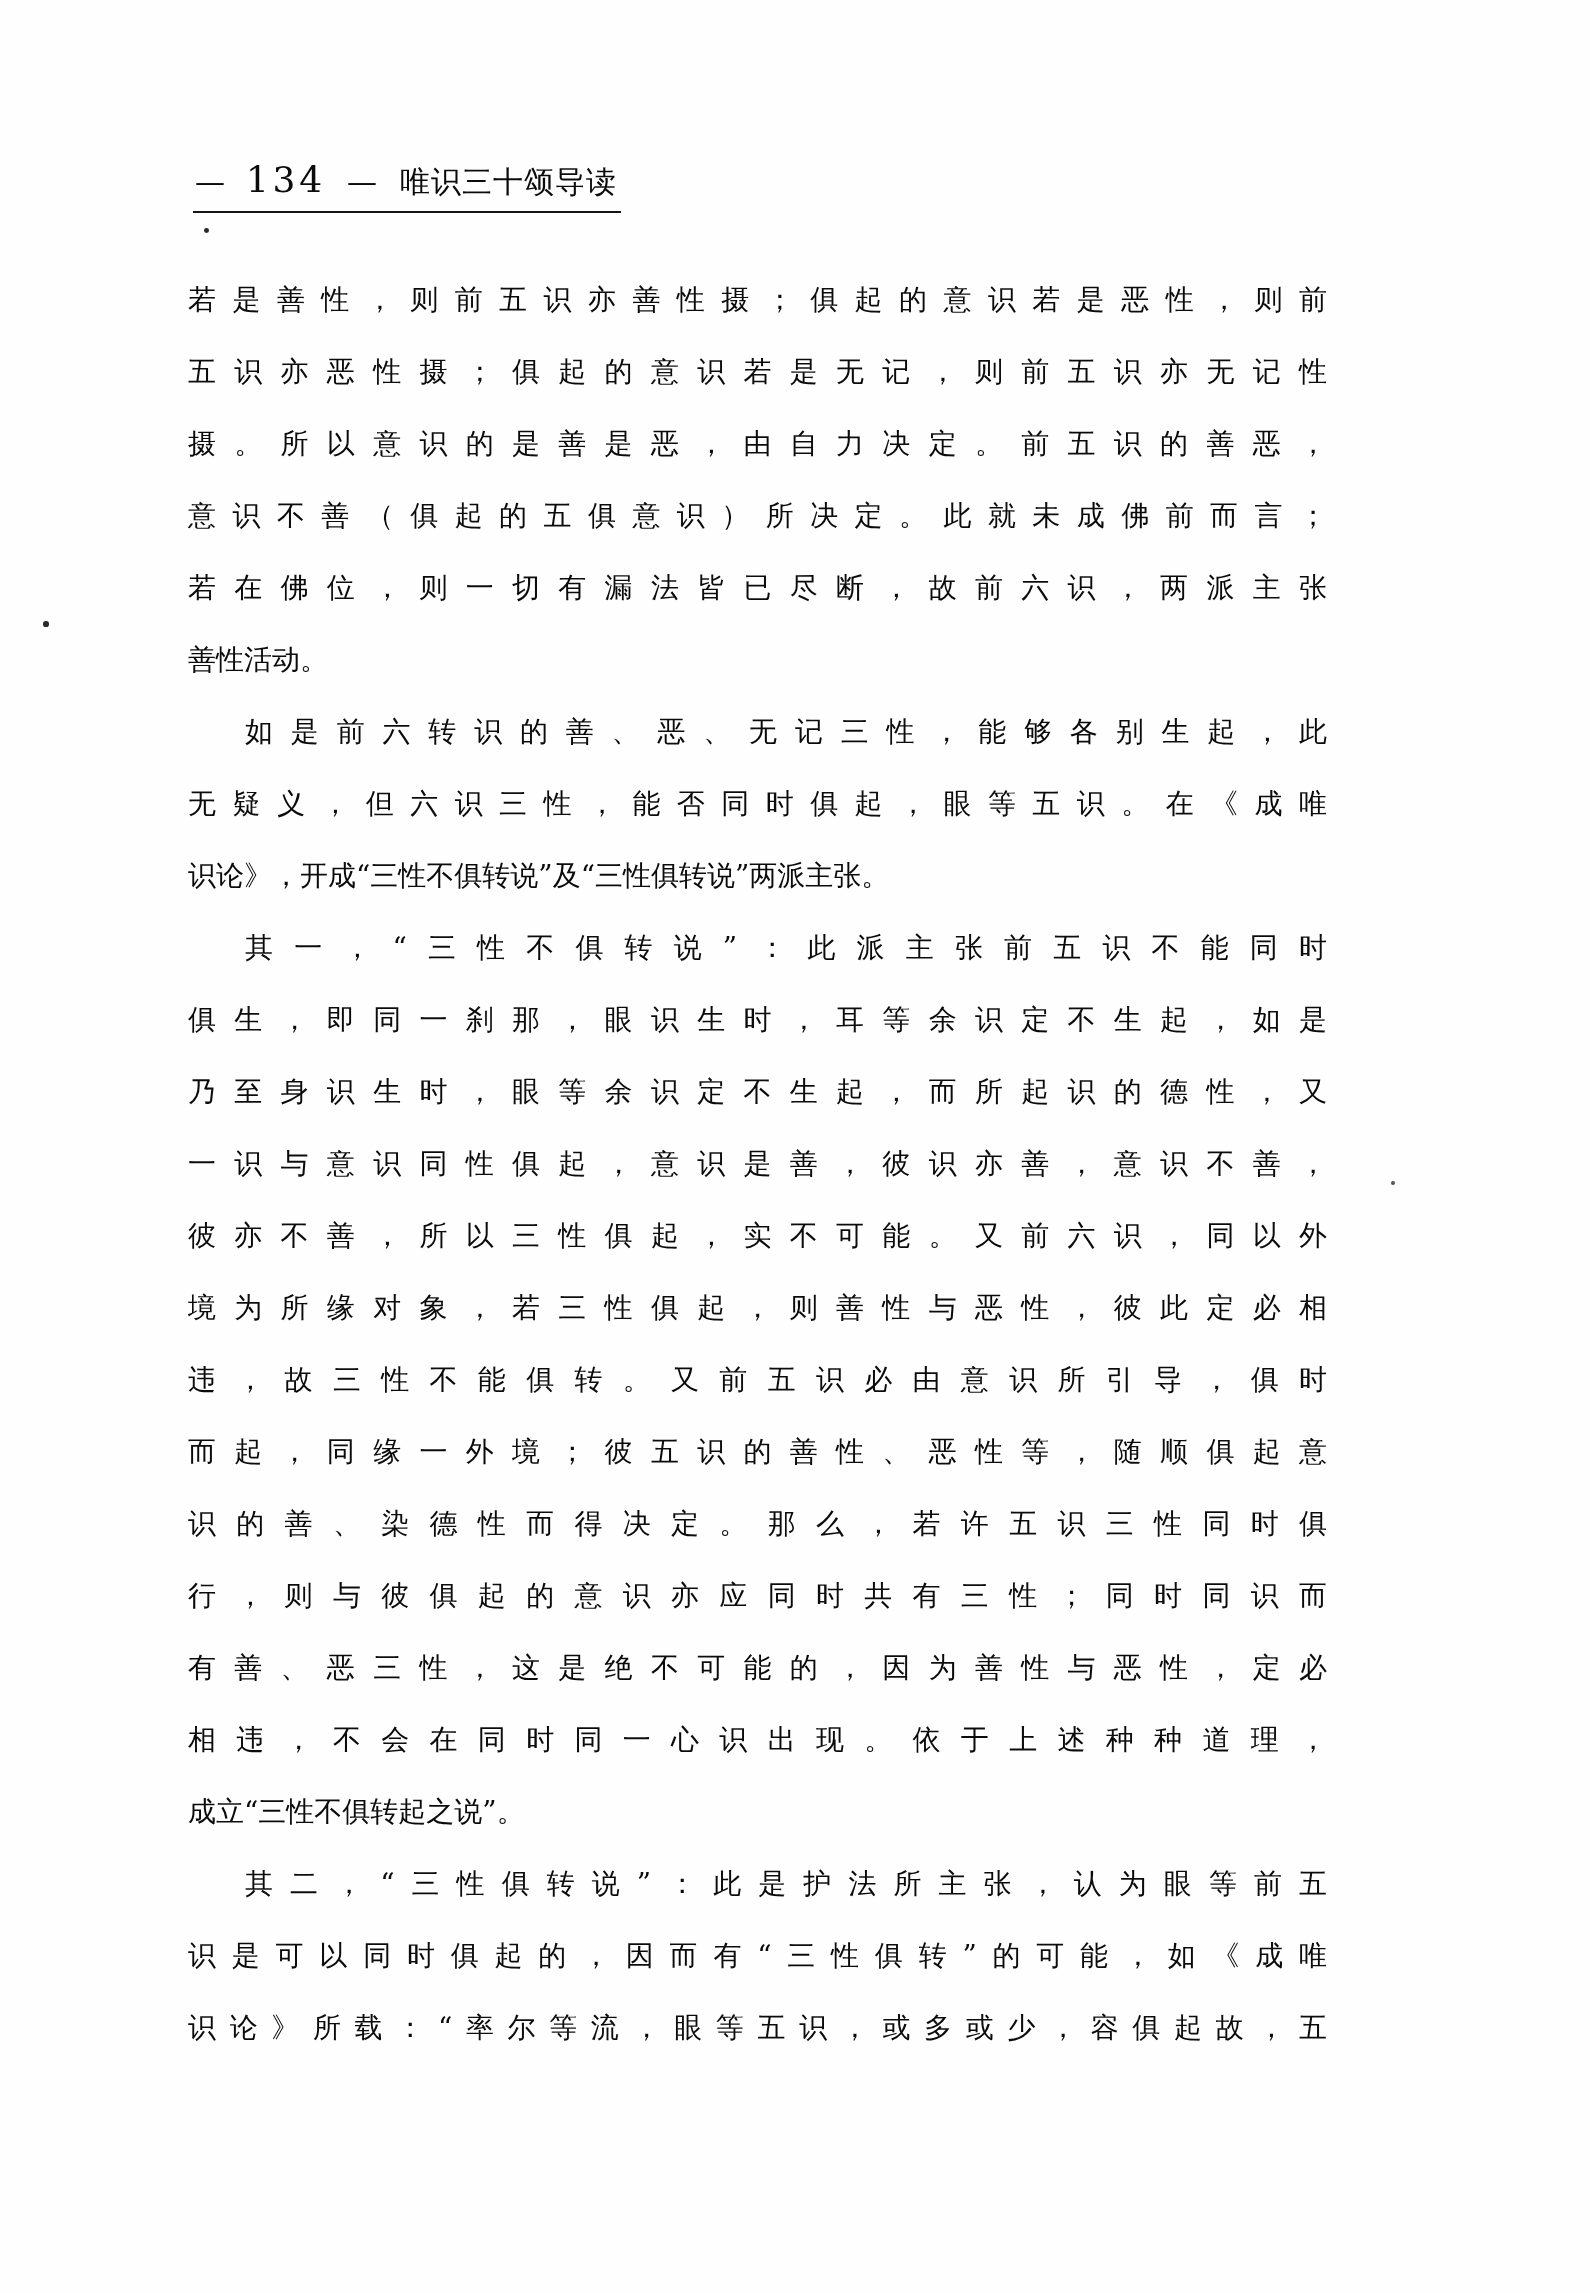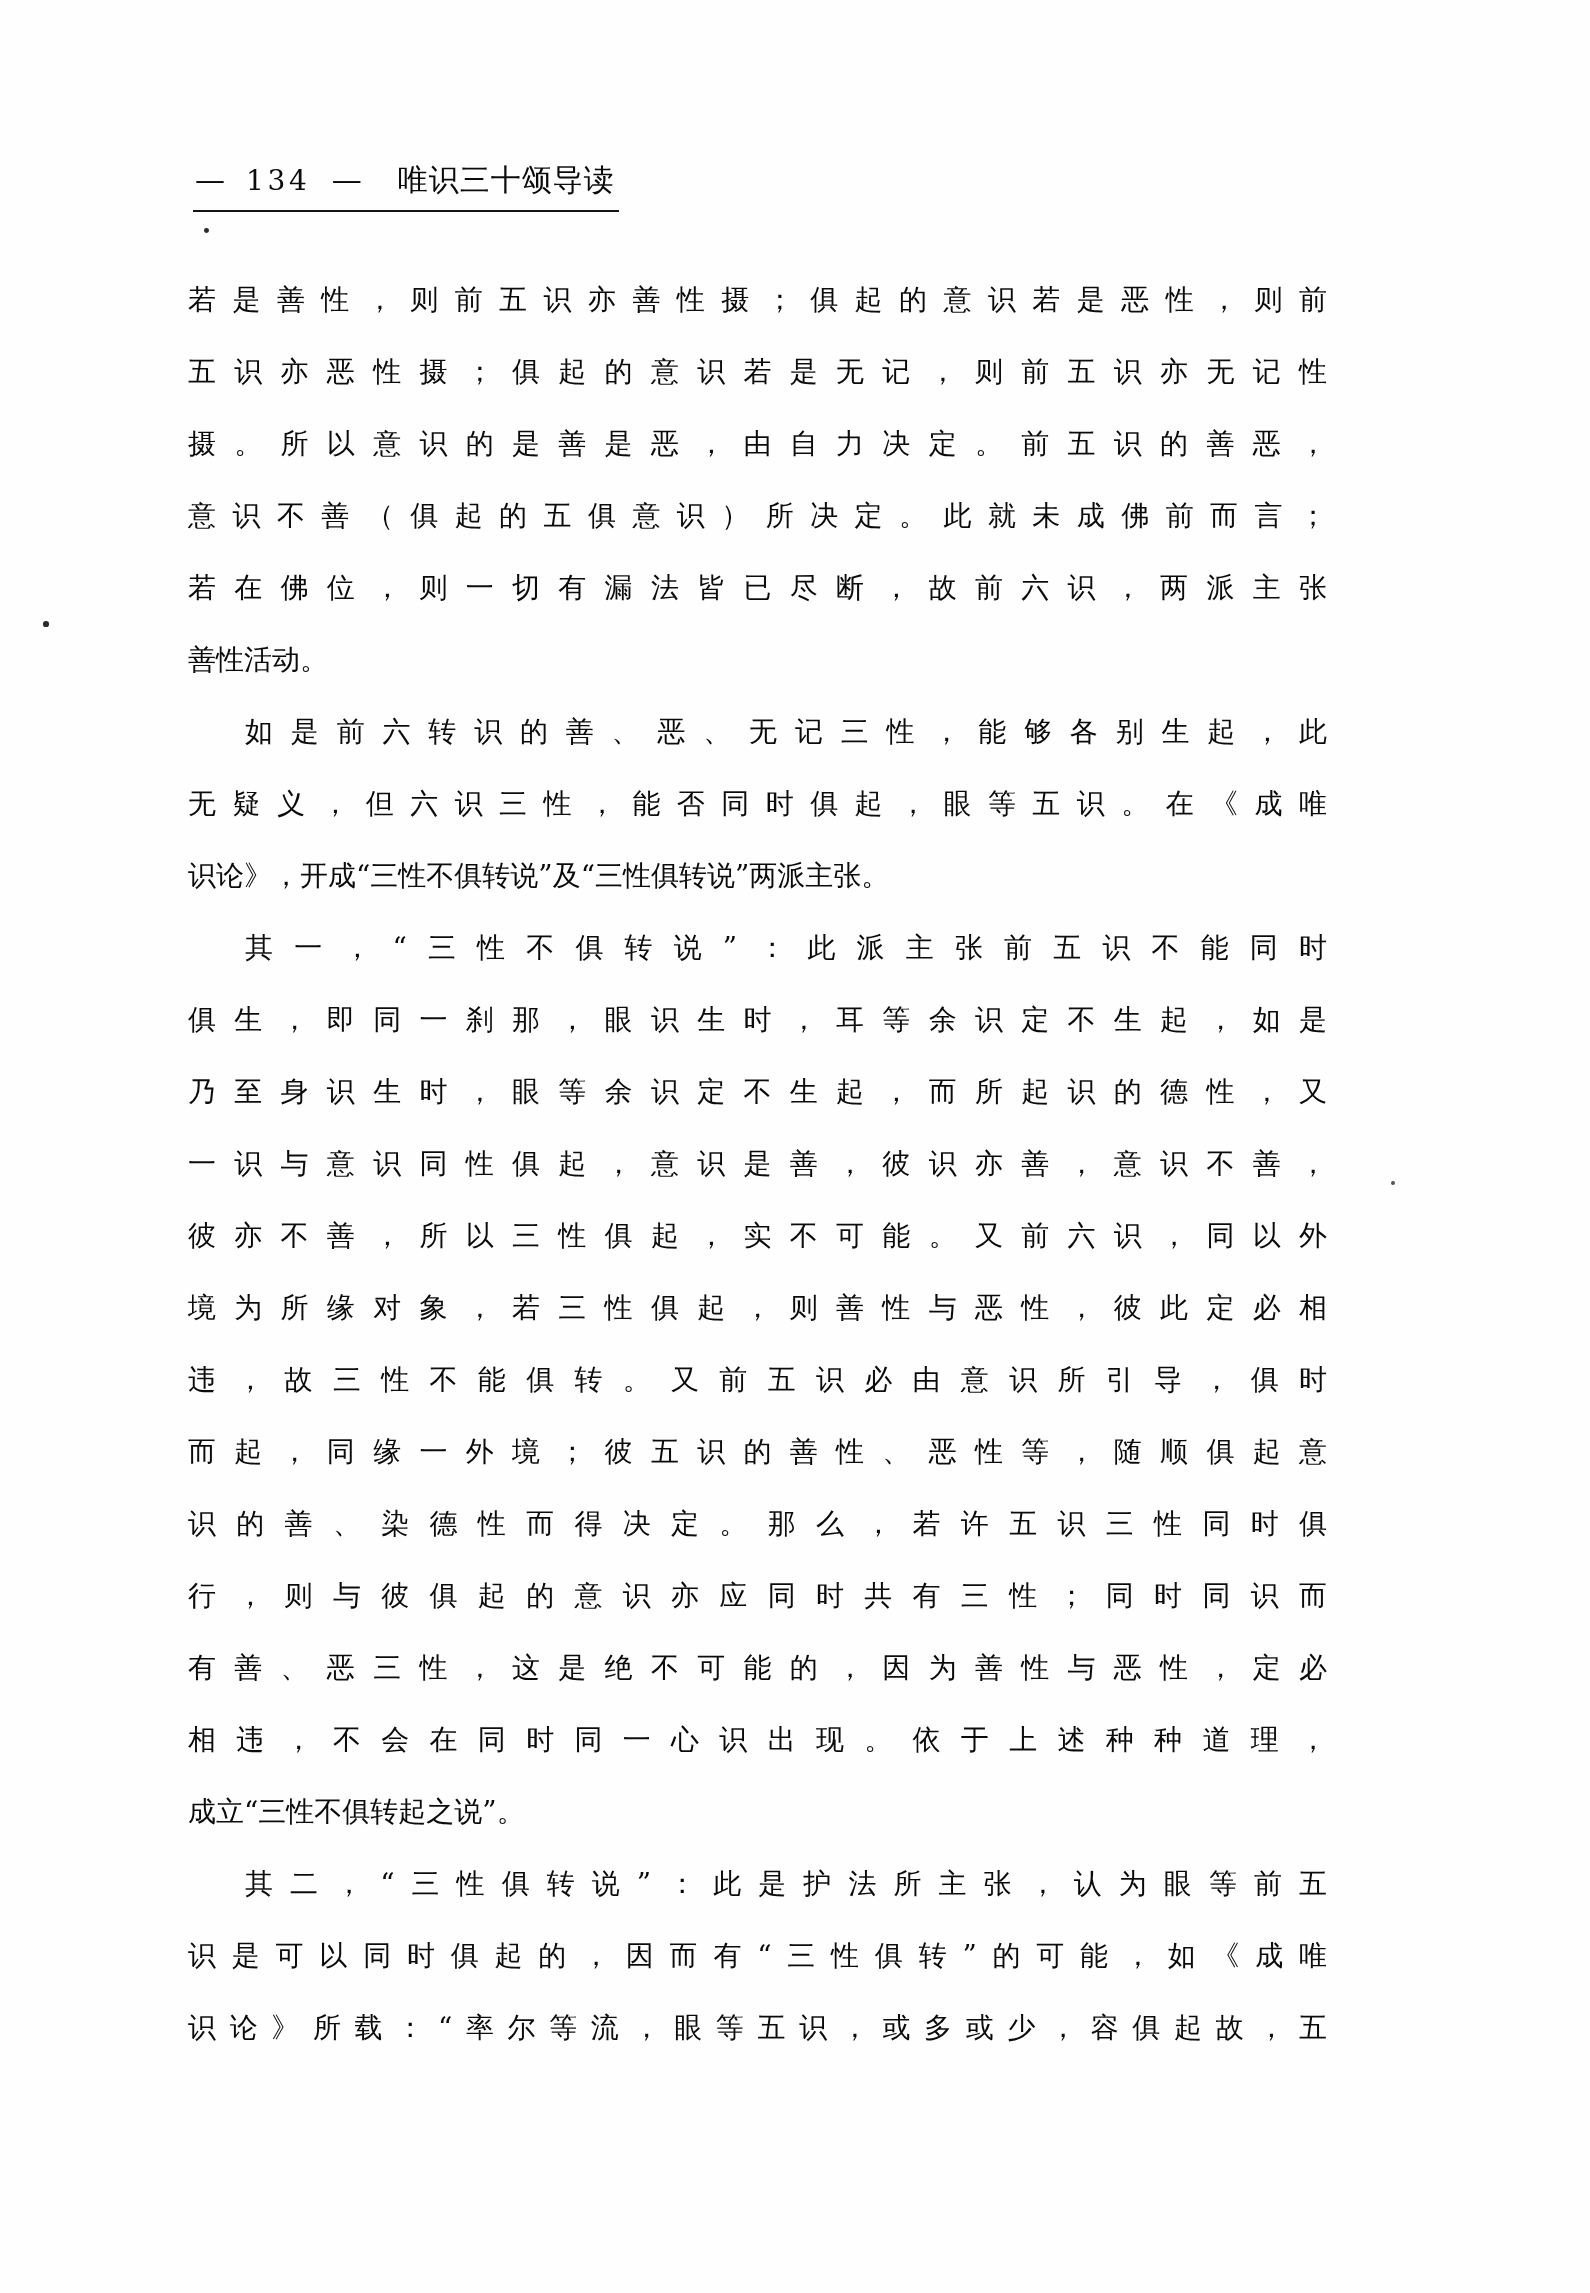--- a/index.html
+++ b/index.html
@@ -16,26 +16,26 @@
     position: absolute;
     left: 193px;
     top: 163px;
     white-space: nowrap;
     border-bottom: 2.9px solid #141414;
     padding: 0 3.8px 11.5px 1.9px;
     font-size: 30px;
     line-height: 34px;
   }
   .running-header .num {
-    font-size: 28px;
+    font-size: 36px;
     margin: 0 21px;
     letter-spacing: 3.8px;
   }
   .running-header .btitle {
-    margin-left: 36px;
+    margin-left: 23px;
     letter-spacing: 1px;
   }
   .body-block {
     position: absolute;
     left: 188px;
     top: 264px;
     width: 1139px;
   }
   .ln {
     font-size: 28px;

